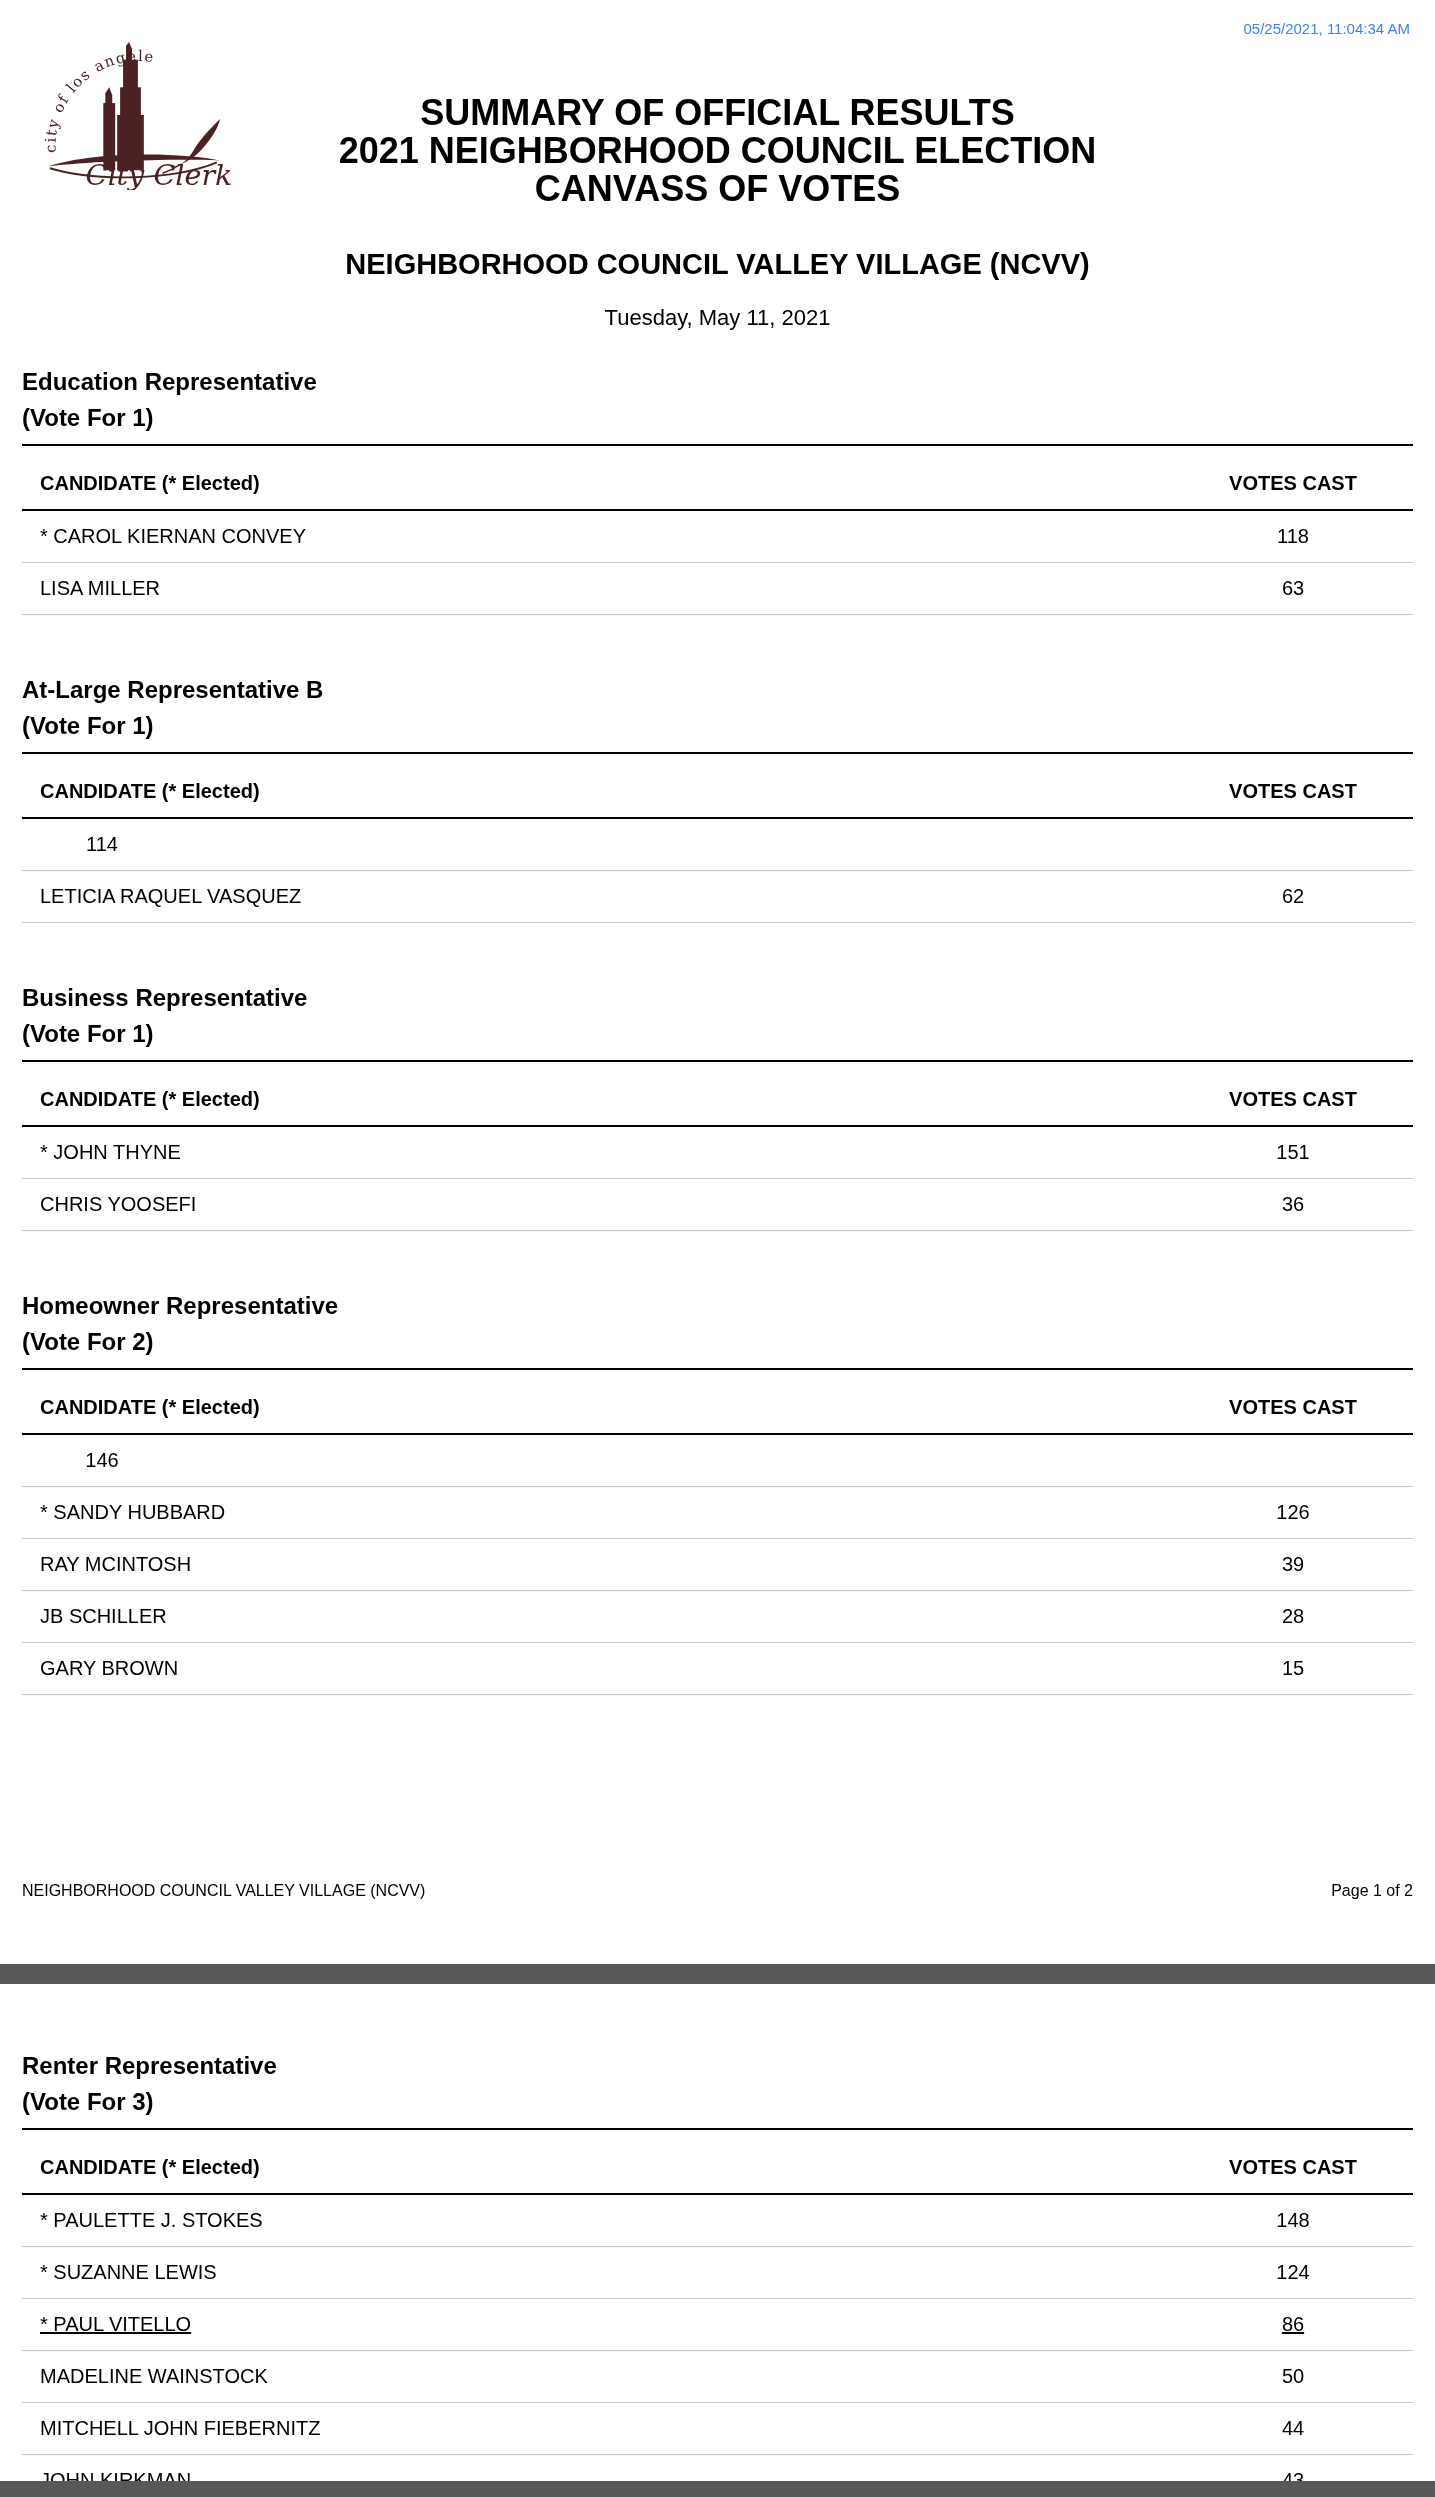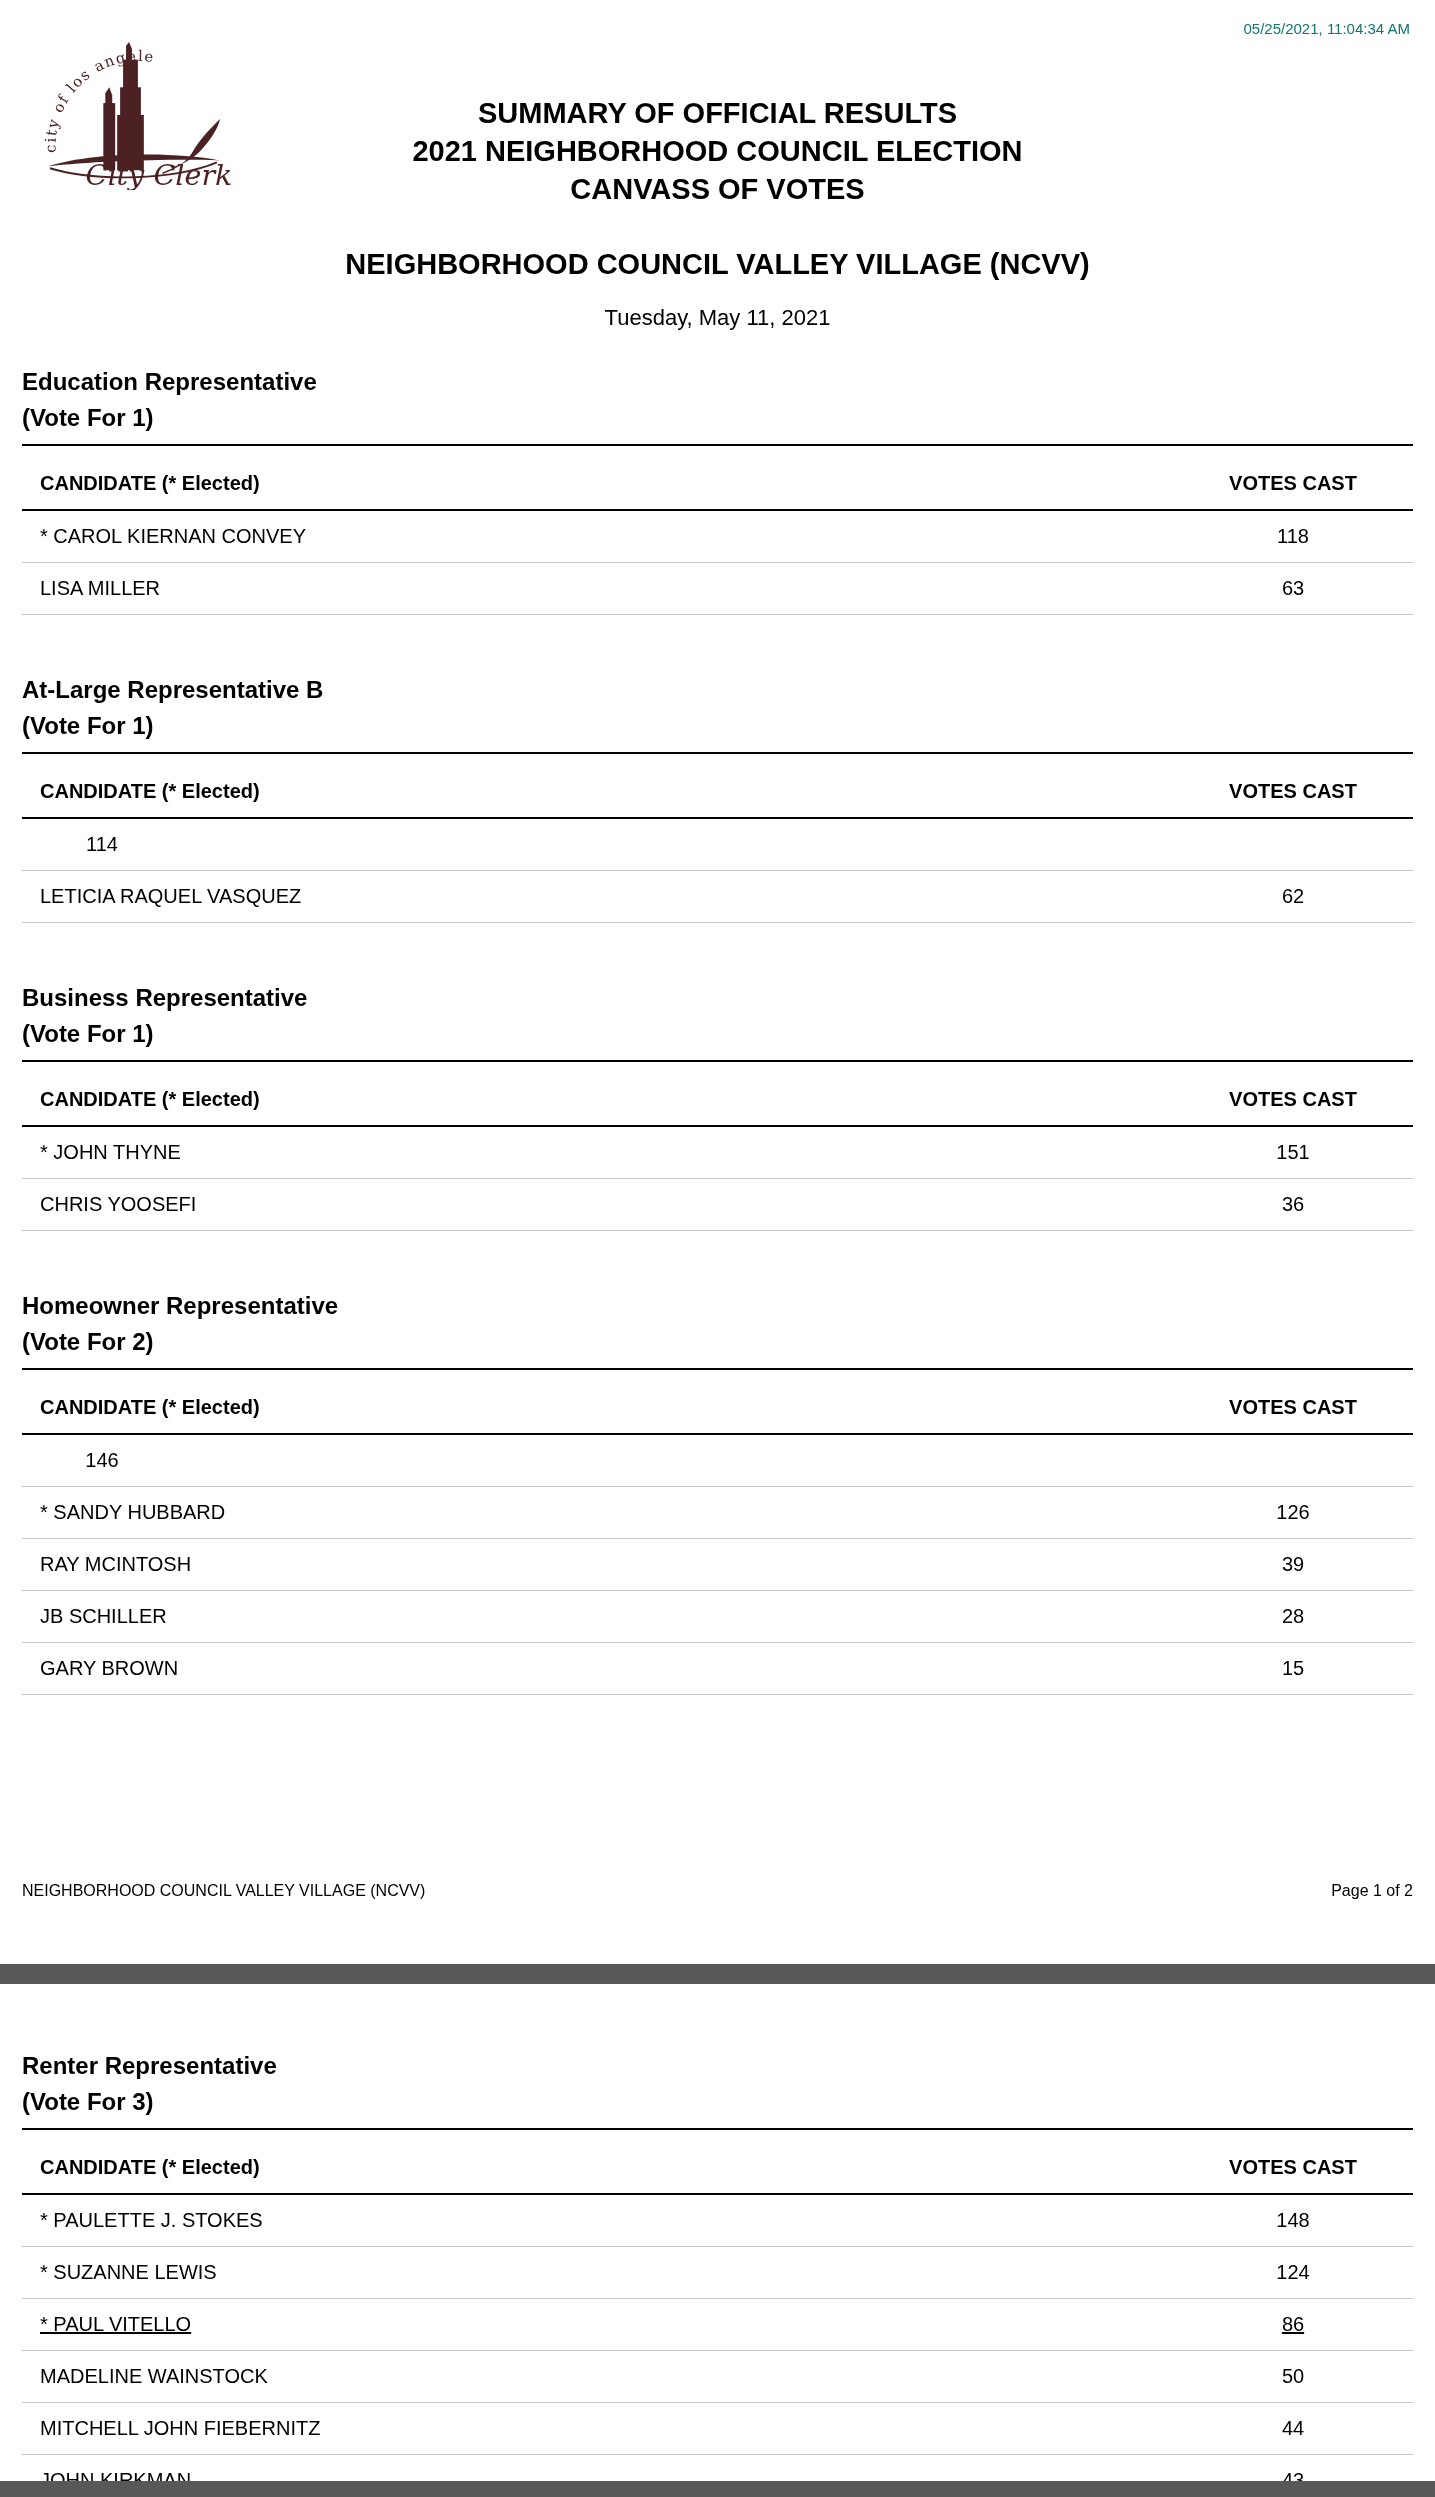--- a/index.html
+++ b/index.html
@@ -10,26 +10,26 @@
     padding:0 22px;
     background:#fff;
     font-family:"Liberation Sans", sans-serif;
     color:#000;
     overflow:hidden;
   }
   
   .masthead{position:relative;height:340px;}
   .timestamp{
     position:absolute;top:20px;right:3px;
-    font-size:15px;line-height:18px;color:#0f766e;
+    font-size:15px;line-height:18px;color:#3b82f6;
   }
   .logo{position:absolute;left:3px;top:32px;}
   .title-block{
     position:absolute;left:0;right:0;top:94px;
-    text-align:center;font-weight:bold;font-size:29px;line-height:38px;
+    text-align:center;font-weight:bold;font-size:36px;line-height:38px;
   }
   .council-name{
     position:absolute;left:0;right:0;top:247px;
     text-align:center;font-weight:bold;font-size:29px;line-height:34px;
   }
   .council-date{
     position:absolute;left:0;right:0;top:288px;
     text-align:center;font-size:22px;line-height:28px;margin-top:16px;
   }
   

